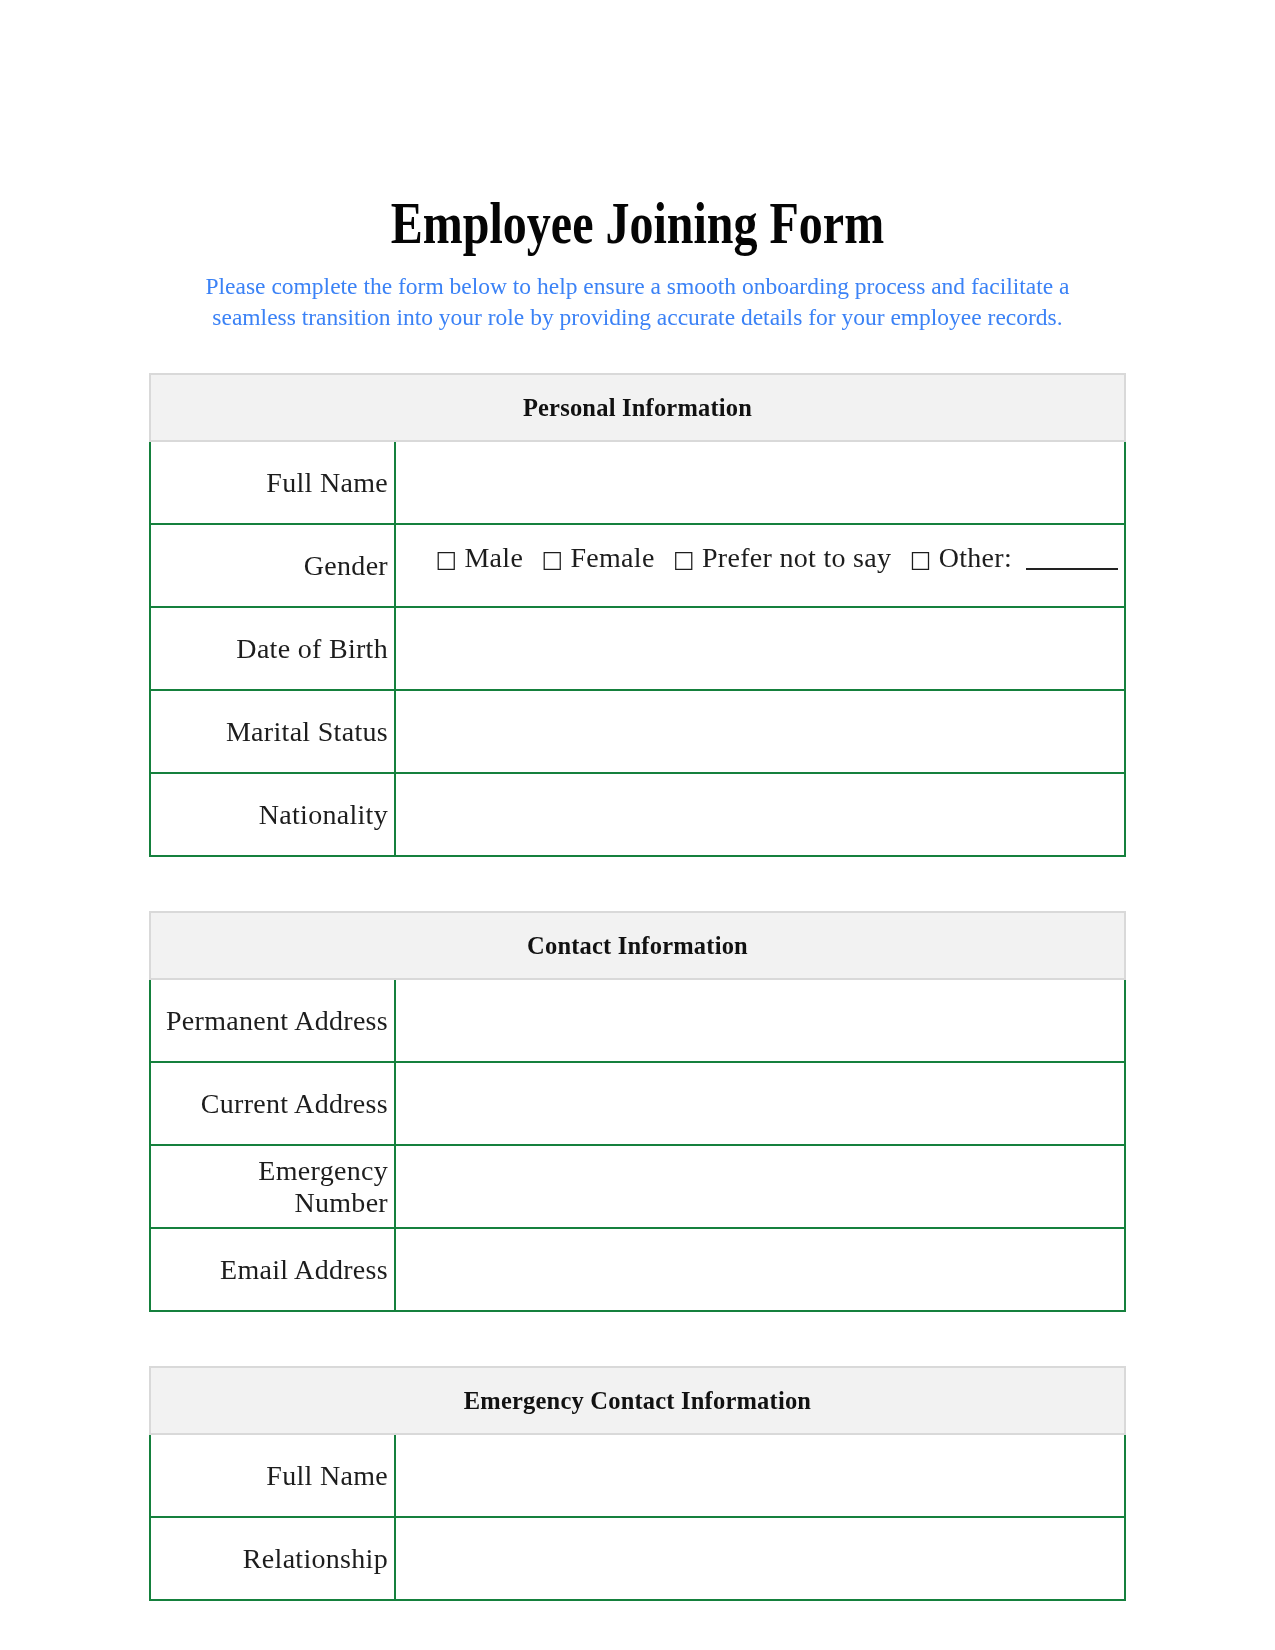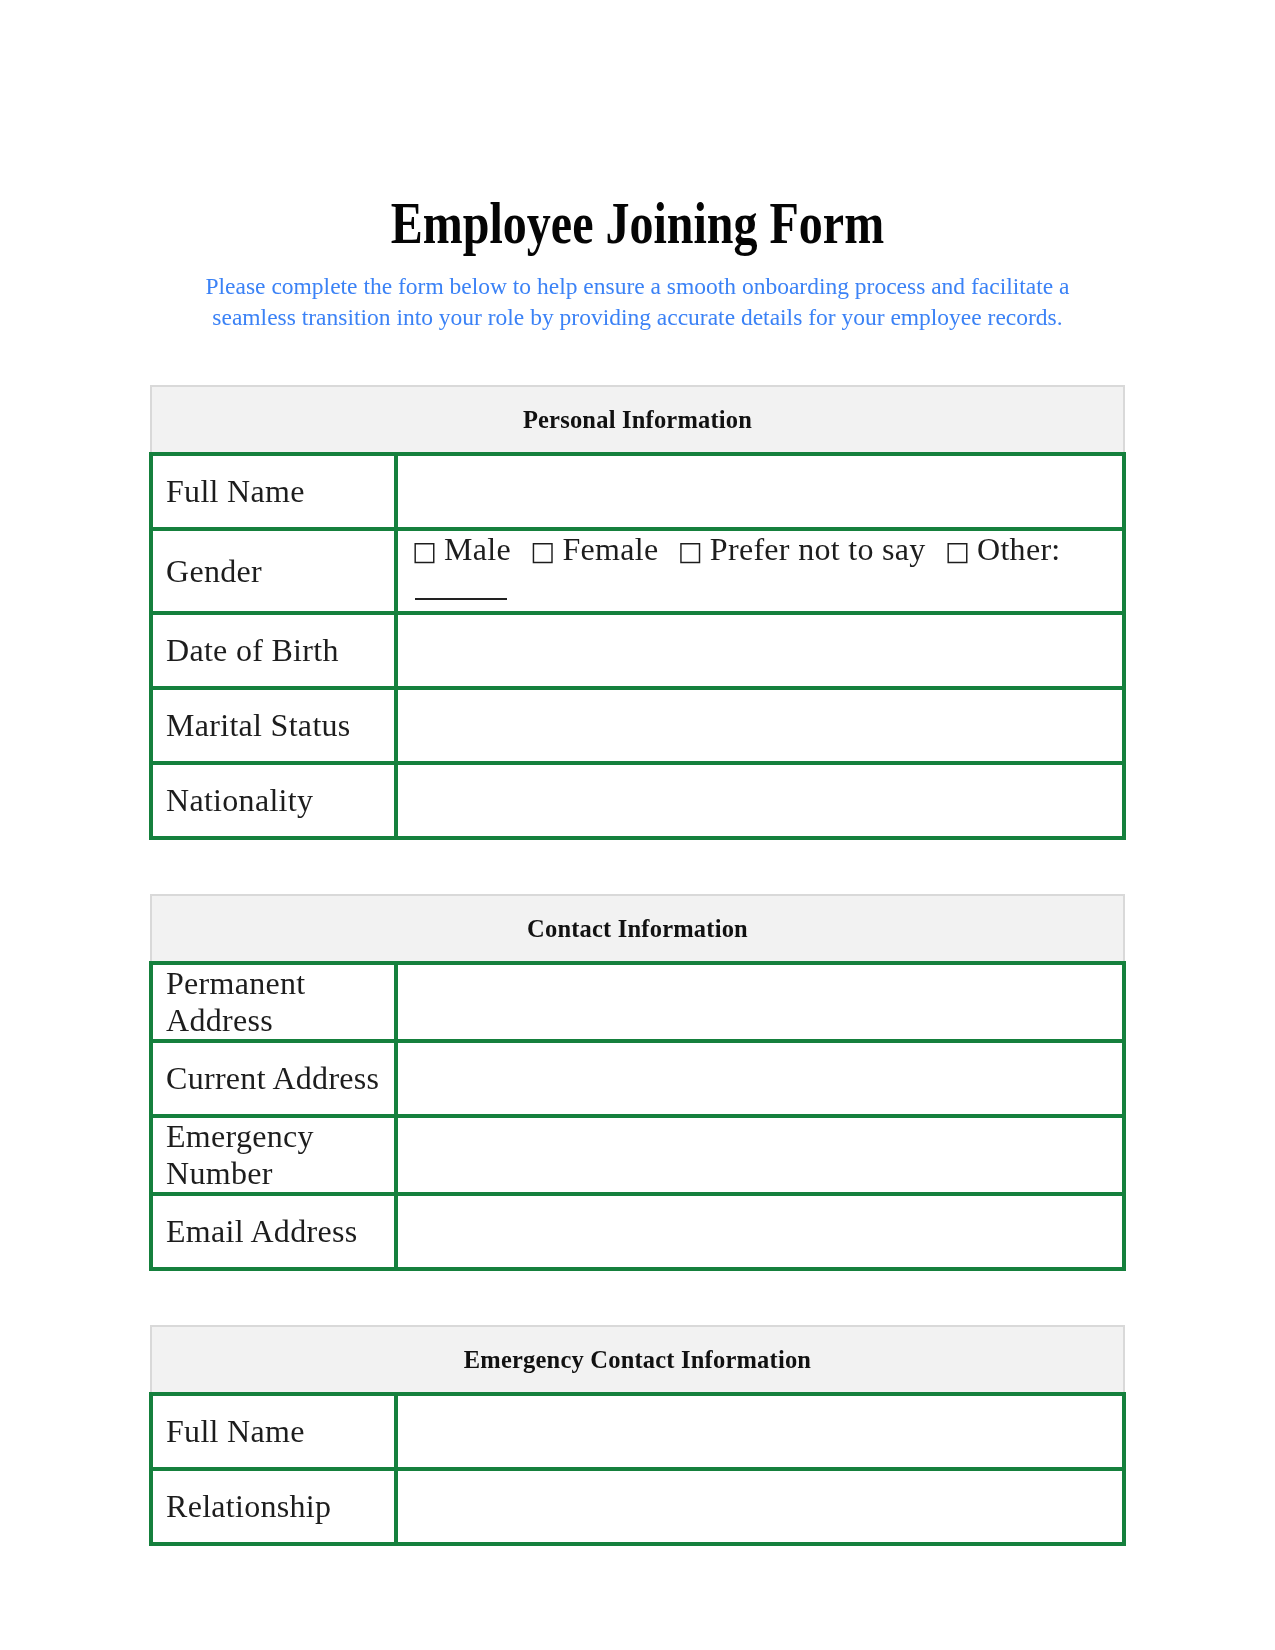--- a/index.html
+++ b/index.html
@@ -32,45 +32,46 @@
     color: #3b82f6;
   }
   .intro-line { white-space: nowrap; }
 
   table.form {
     border-collapse: collapse;
     table-layout: fixed;
     width: 977px;
     margin-left: 149px;
   }
-  table.form.first { margin-top: 52px; border-radius: 27px; }
+  table.form.first { margin-top: 40px; border-radius: 27px; }
   table.form.next  { margin-top: 54px; }
 
   col.col-label { width: 245px; }
 
   th.sec-hdr {
     background: #f2f2f2;
     border: 2px solid #d9d9d9;
     height: 63px;
     font-size: 24.5px;
     font-weight: bold;
     text-align: center;
     vertical-align: middle;
     color: #111111;
     letter-spacing: 0.2px;
   }
   td.lbl, td.val {
-    border: 4px solid #15803d;
+    border: 2px solid #15803d;
     height: 65px;
     vertical-align: middle;
-    font-size: 32px;
+    font-size: 28px;
     letter-spacing: 0.3px;
+    text-align: right;
   }
   td.lbl { padding: 0 6px 0 13px; }
-  td.val { padding: 0 6px 6px 14px; }
+  td.val { padding: 0 6px 16px 14px; }
 
   .opt { margin-right: 11px; white-space: nowrap; }
   .cb  { margin-right: 7px; font-family: "DejaVu Sans", sans-serif; font-size: 0.82em; }
   .blank {
     display: inline-block;
     width: 92px;
     border-bottom: 2px solid #222222;
     position: relative;
     top: 3px;
     margin-left: 3px;

